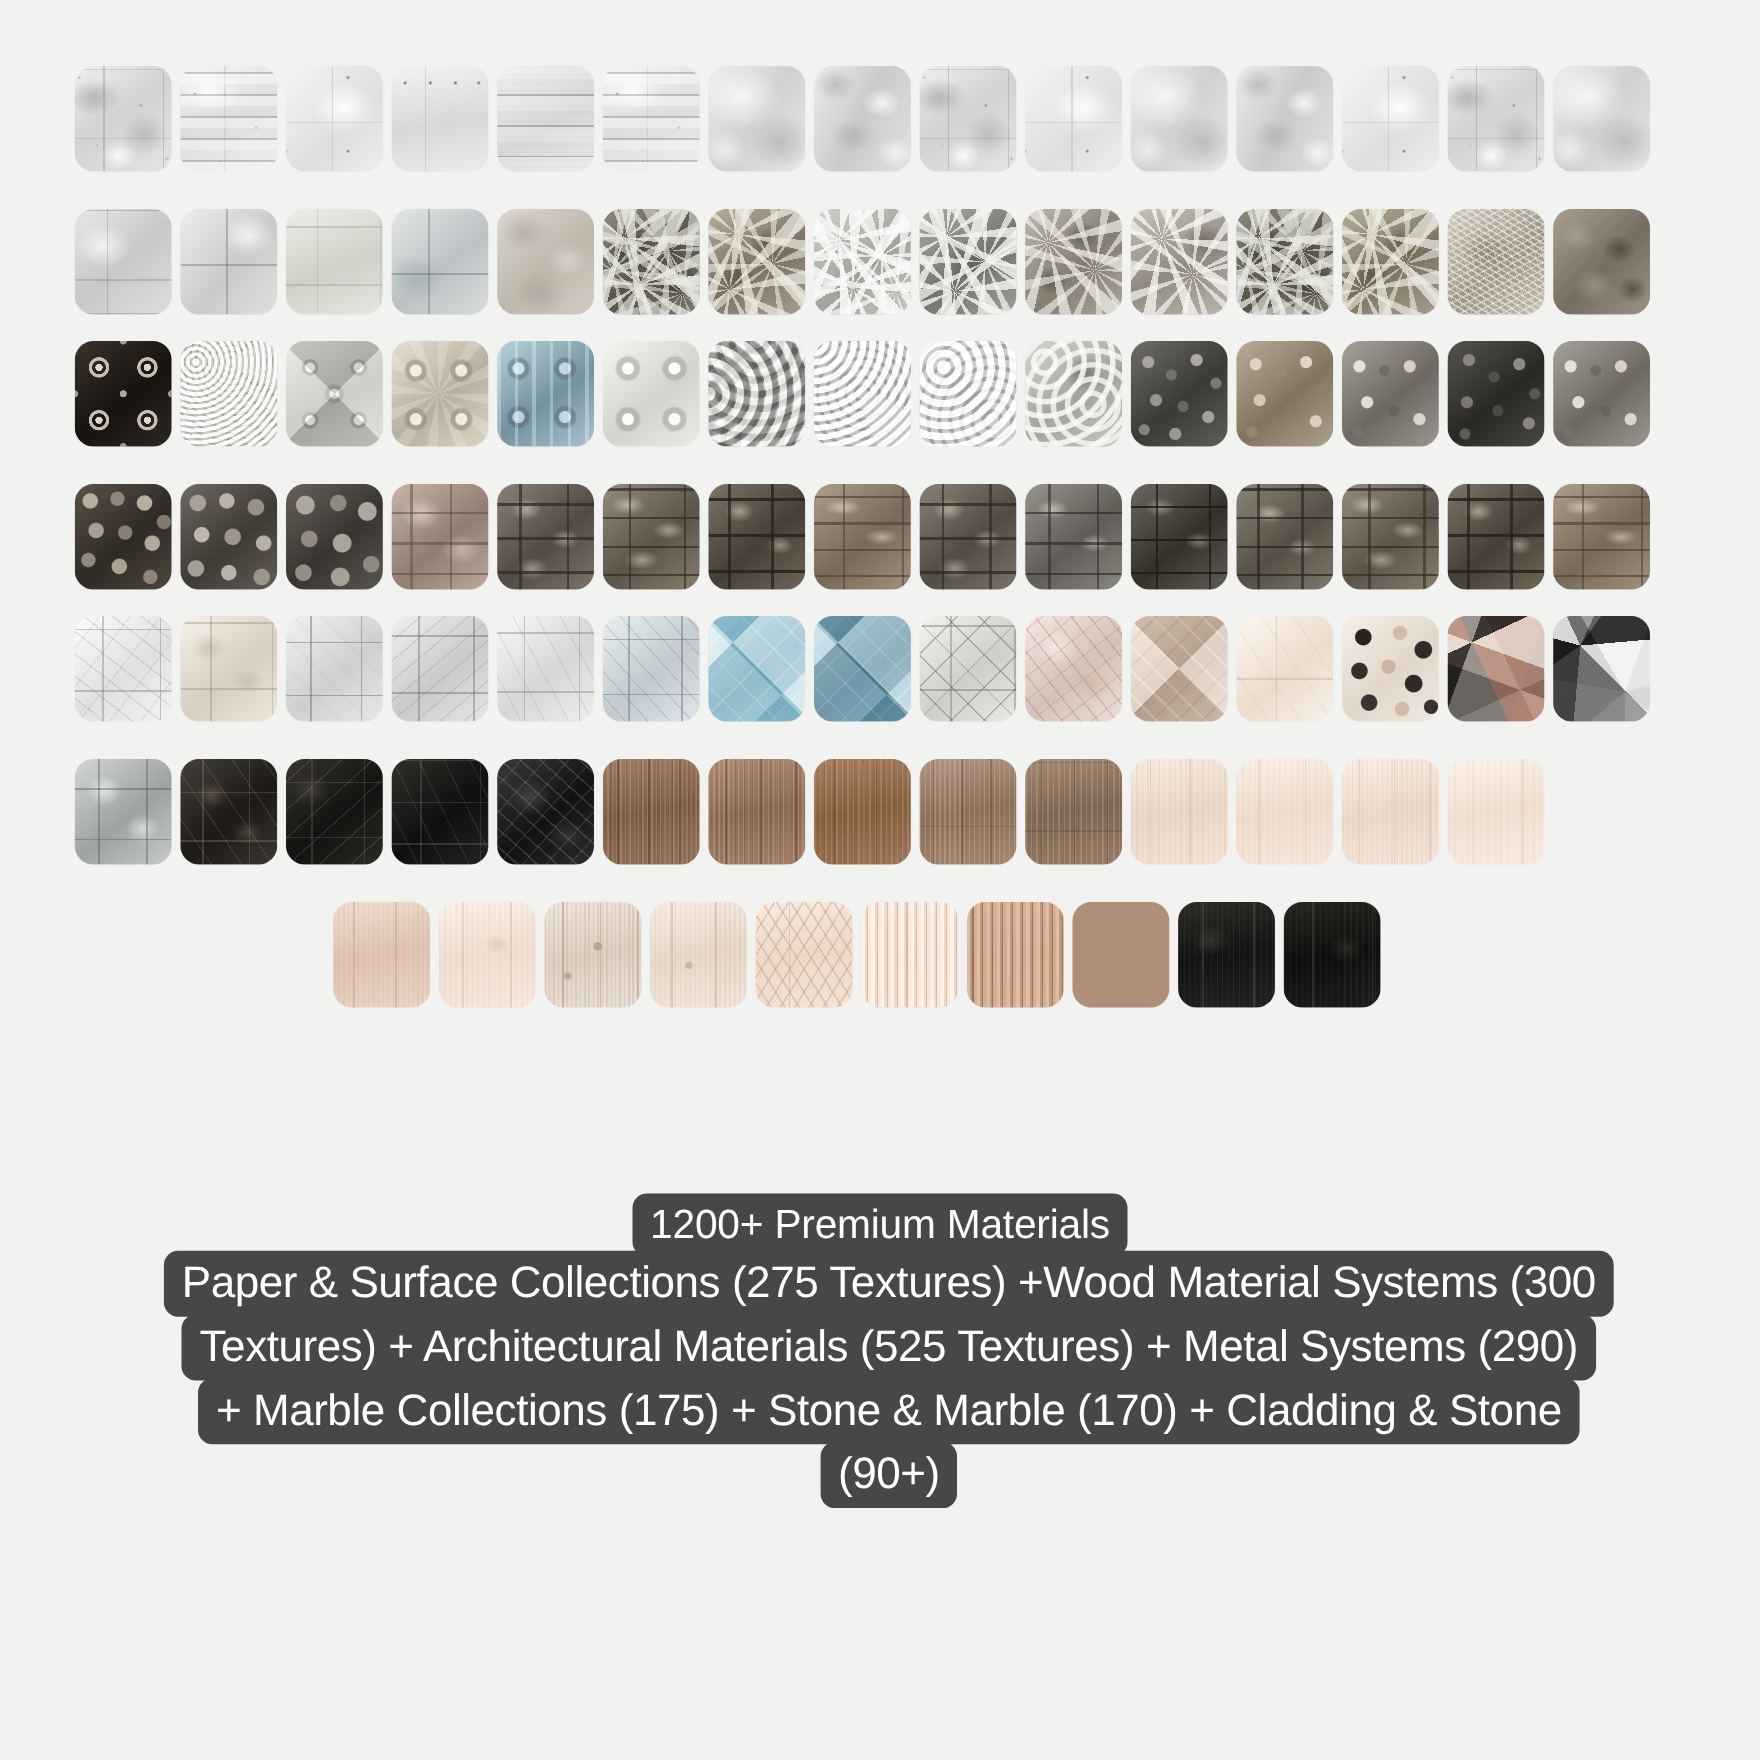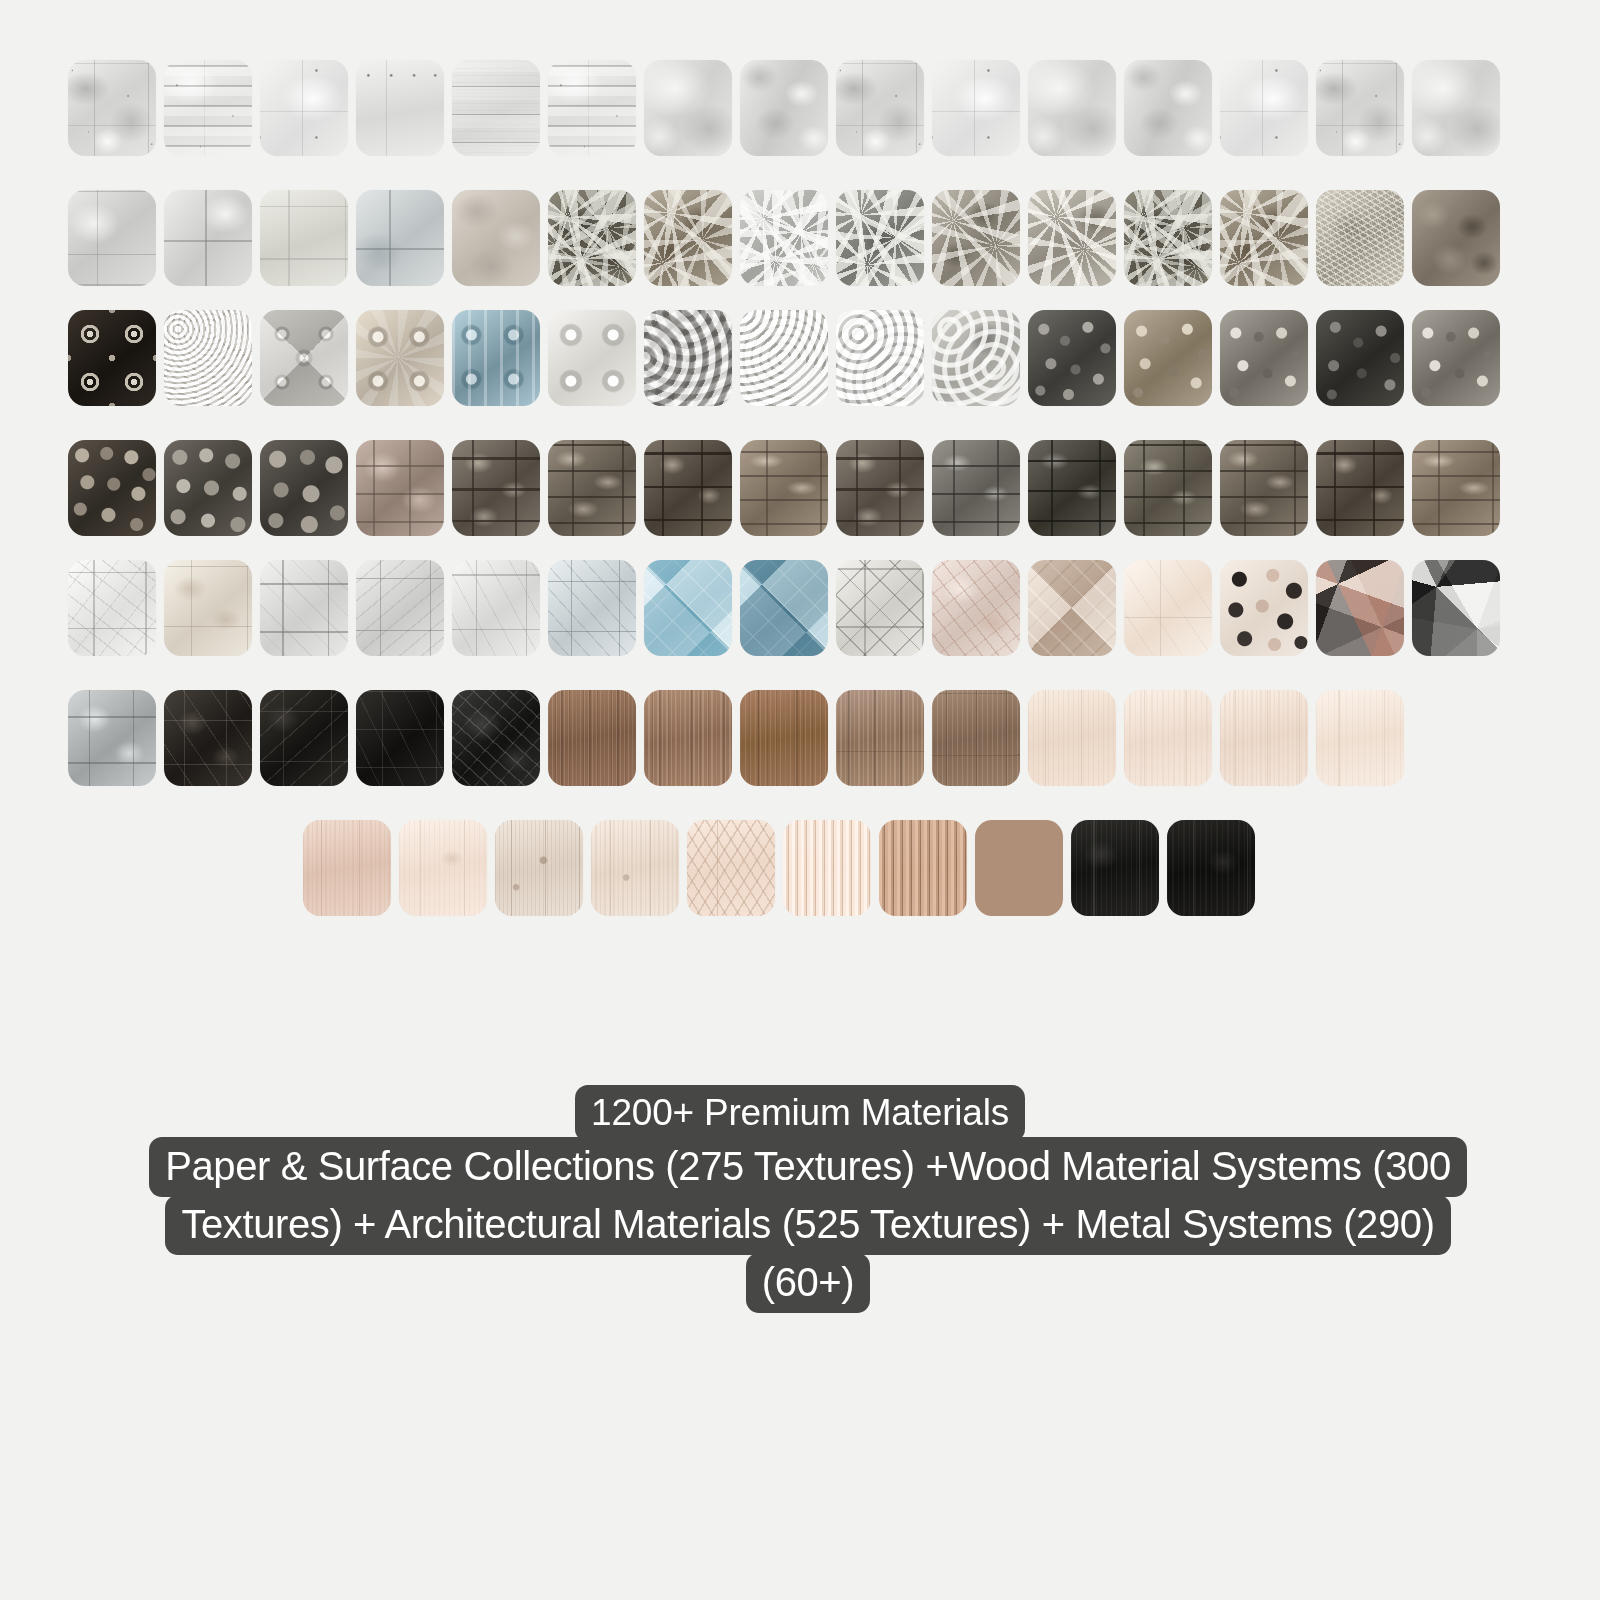--- a/index.html
+++ b/index.html
@@ -1022,14 +1022,15 @@
       <div class="tile t-slats-dark"></div>
       <div class="tile t-wood-charred1"></div>
       <div class="tile t-wood-charred2"></div>
     </div>
   </div>
 
 <div id="caption-block">
   <span class="cap-line cap-title">1200+ Premium Materials</span>
   <span class="cap-line cap-body">Paper &amp; Surface Collections (275 Textures) +Wood Material Systems (300</span>
   <span class="cap-line cap-body">Textures) + Architectural Materials (525 Textures) + Metal Systems (290)</span>
-  <span class="cap-line cap-body">(60+)</span>
+  <span class="cap-line cap-body">+ Marble Collections (175) + Stone &amp; Marble (170) + Cladding &amp; Stone</span>
+  <span class="cap-line cap-body">(90+)</span>
 </div>
 
 </body></html>

